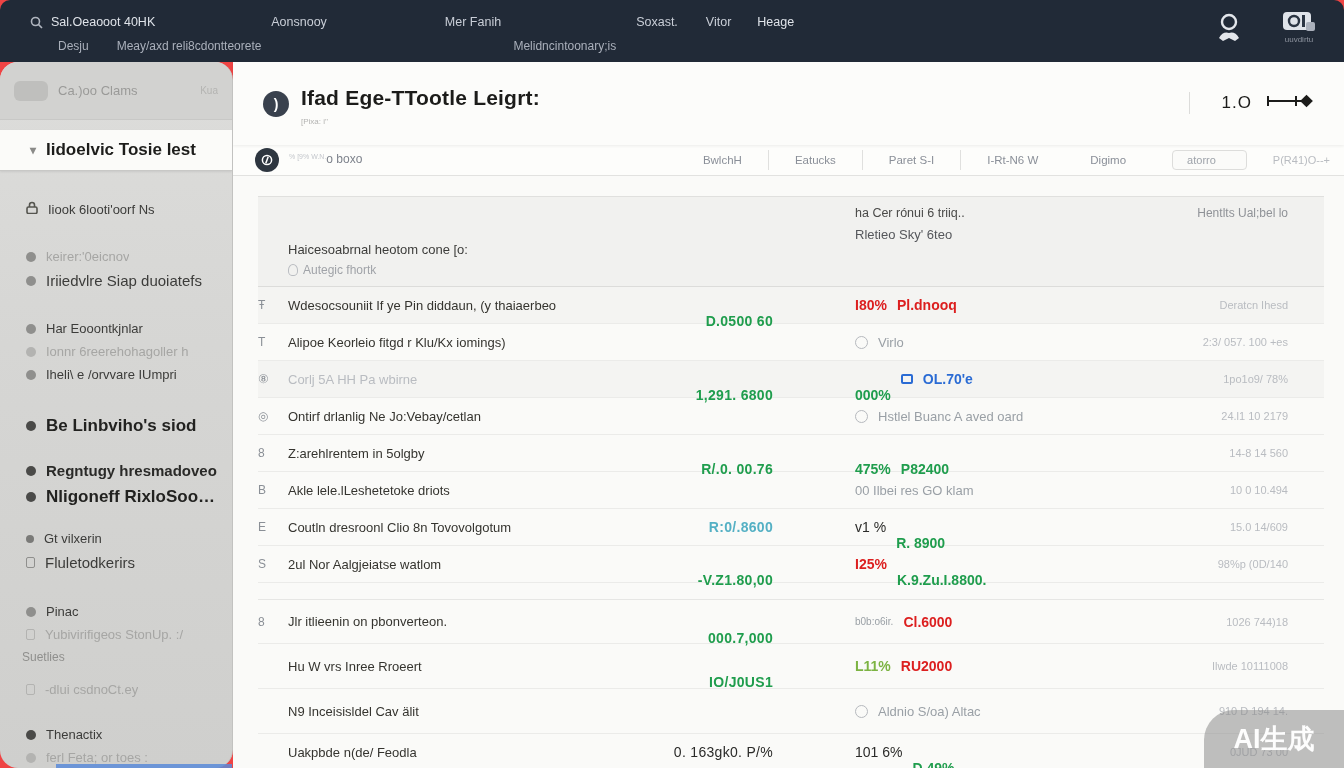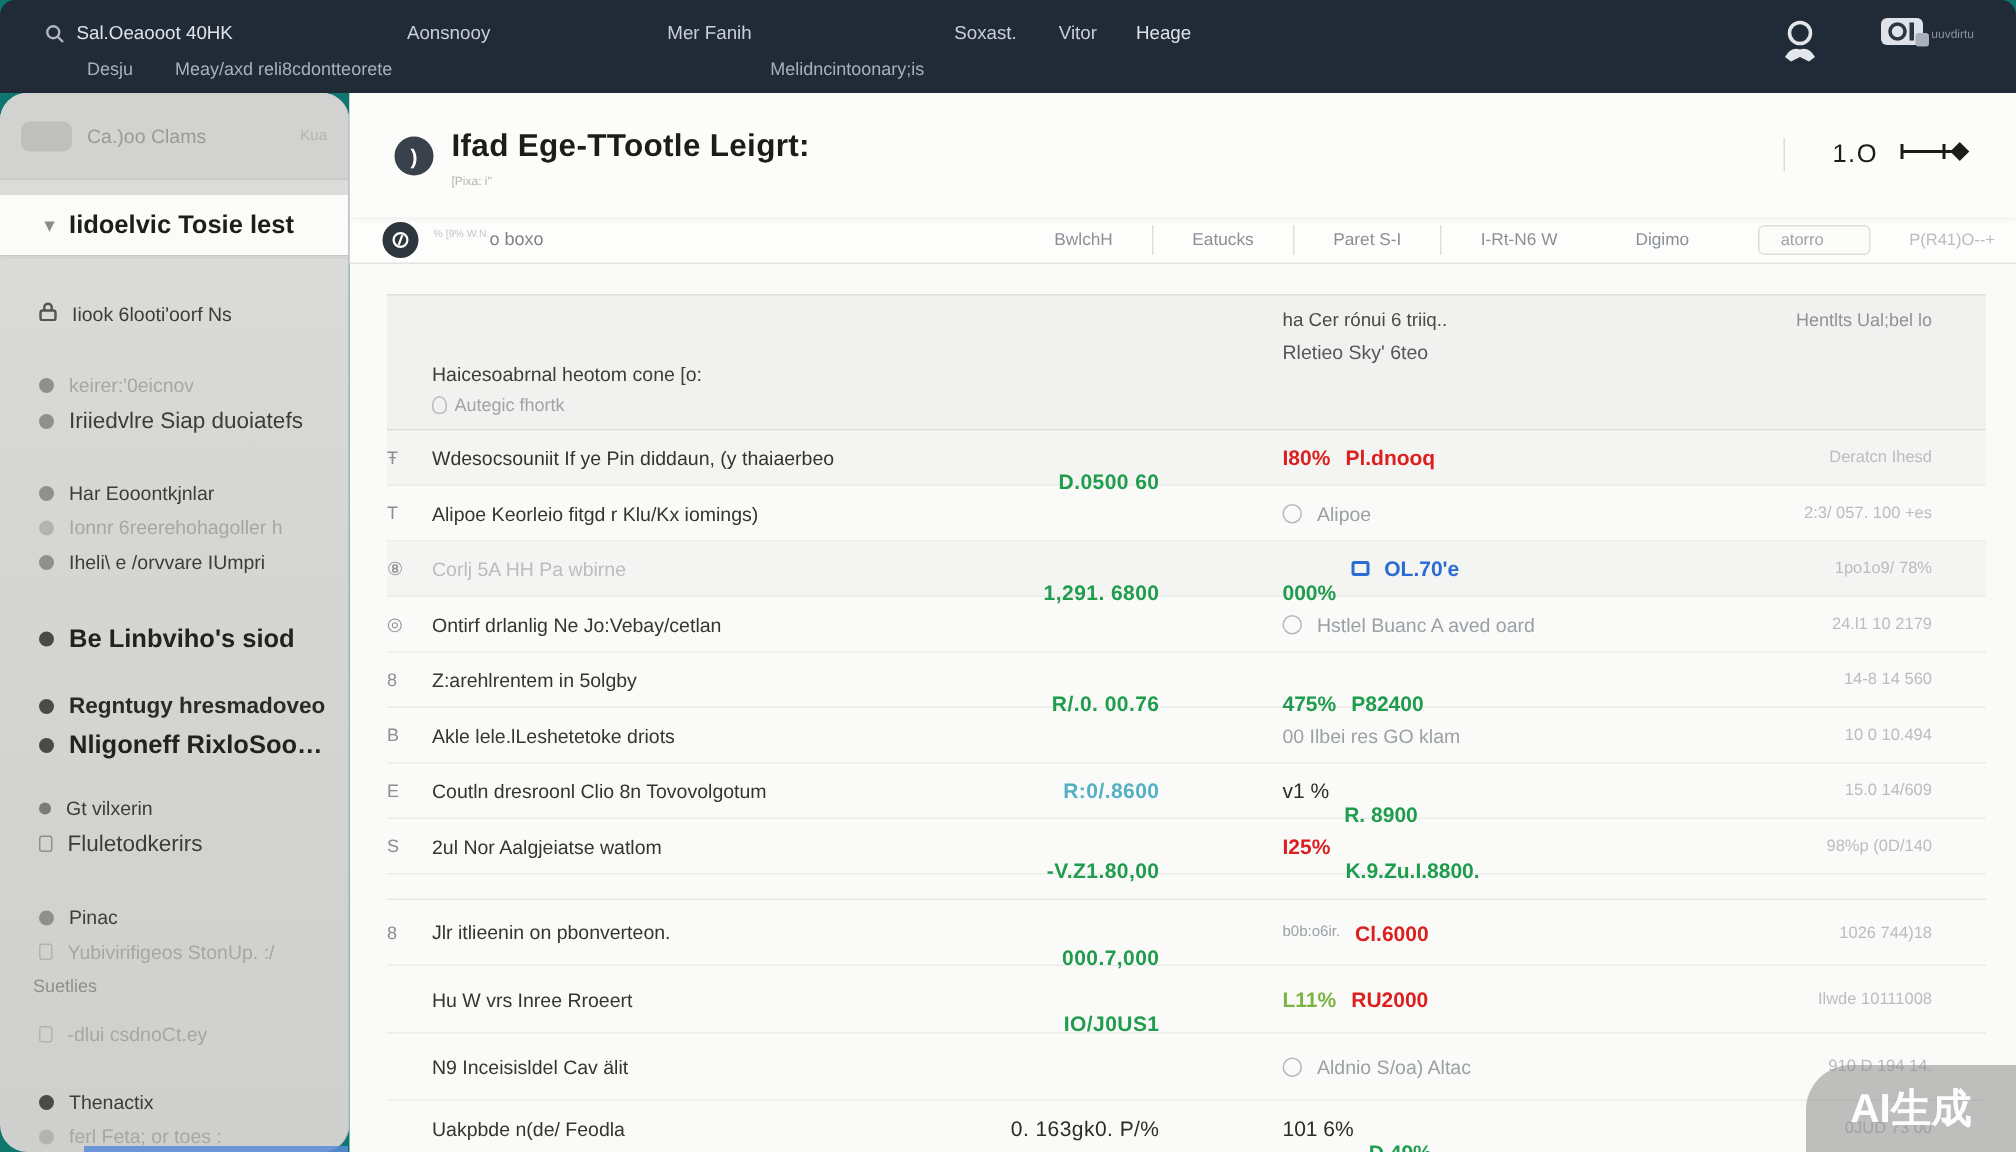--- a/index.html
+++ b/index.html
@@ -1,37 +1,37 @@
 <!DOCTYPE html>
 <html><head>
 <meta charset="utf-8">
 <style>
   * { margin:0; padding:0; box-sizing:border-box; }
   html,body { width:1344px; height:768px; overflow:hidden; background:#e8e8e6;
               font-family:"Liberation Sans", sans-serif; }
-  .app { position:relative; width:1344px; height:768px; background:#0f766e; }
+  .app { position:relative; width:1344px; height:768px; background:#ef4444; }
 
   
   .topbar { position:absolute; left:0; top:0; width:1344px; height:62px;
             background:#212a37; border-radius:10px 10px 0 0; color:#c9ced7;
             z-index:30; }
   .tb-row1 { position:absolute; left:30px; top:15px; display:flex; align-items:center; font-size:12.5px; }
   .tb-row2 { position:absolute; left:58px; top:39px; display:flex; align-items:center; font-size:12px; color:#aab0bb; }
   .tb-ico { display:inline-flex; margin-right:8px; opacity:.85; }
   .tb-item { white-space:nowrap; cursor:default; }
   .tb-row1 .i0 { color:#dfe3e9; }
   .tb-row1 .i1 { margin-left:116px; }
   .tb-row1 .i2 { margin-left:118px; }
   .tb-row1 .i3 { margin-left:135px; }
   .tb-row1 .i4 { margin-left:28px; }
   .tb-row1 .i5 { margin-left:26px; color:#dfe3e9; }
   .tb-row2 .j1 { margin-left:28px; }
   .tb-row2 .j2 { margin-left:252px; }
   .tb-right { position:absolute; right:28px; top:10px; display:flex; align-items:flex-start; gap:38px; }
-  .badge-wrap { display:flex; flex-direction:row; align-items:center; gap:1px; }
+  .badge-wrap { display:flex; flex-direction:column; align-items:center; gap:1px; }
   .badge-label { font-size:8px; color:#8d939e; }
 
   
   .sidebar { position:absolute; left:0; top:62px; width:233px; height:706px;
              background:linear-gradient(180deg,#dddddb 0%,#d6d6d4 40%,#cfcfcd 100%);
              border-right:1px solid #c2c2c0; z-index:20; overflow:hidden;border-radius:18px; }
   .sb-header { height:58px; background:#d2d2d0; display:flex; align-items:center;
                padding:0 14px; border-bottom:1px solid #c8c8c6; }
   .sb-avatar { width:34px; height:20px; border-radius:6px; background:#bfbfbd; margin-right:10px; }
   .sb-title { font-size:13px; color:#9a9a98; flex:1; }
@@ -347,21 +347,21 @@
           </span>
         <span class="c-meta">Deratcn Ihesd</span>
       </div>
 
       <div class="trow">
         <span class="c-icon">T</span>
         <span class="c-name">Alipoe Keorleio fitgd r Klu/Kx iomings)</span>
         <span class="c-value"></span>
         <span class="c-change">
             <span class="circ"></span>
-            <span class="grayt">Alipoe</span>
+            <span class="grayt">Virlo</span>
           </span>
         <span class="c-meta">2:3/ 057. 100 +es</span>
       </div>
 
       <div class="trow bgalt">
         <span class="c-icon">⑧</span>
         <span class="c-name faintname">Corlj 5A HH Pa wbirne</span>
         <span class="c-value g">1,291. 6800</span>
         <span class="c-change">
             <span class="g">000%</span>

